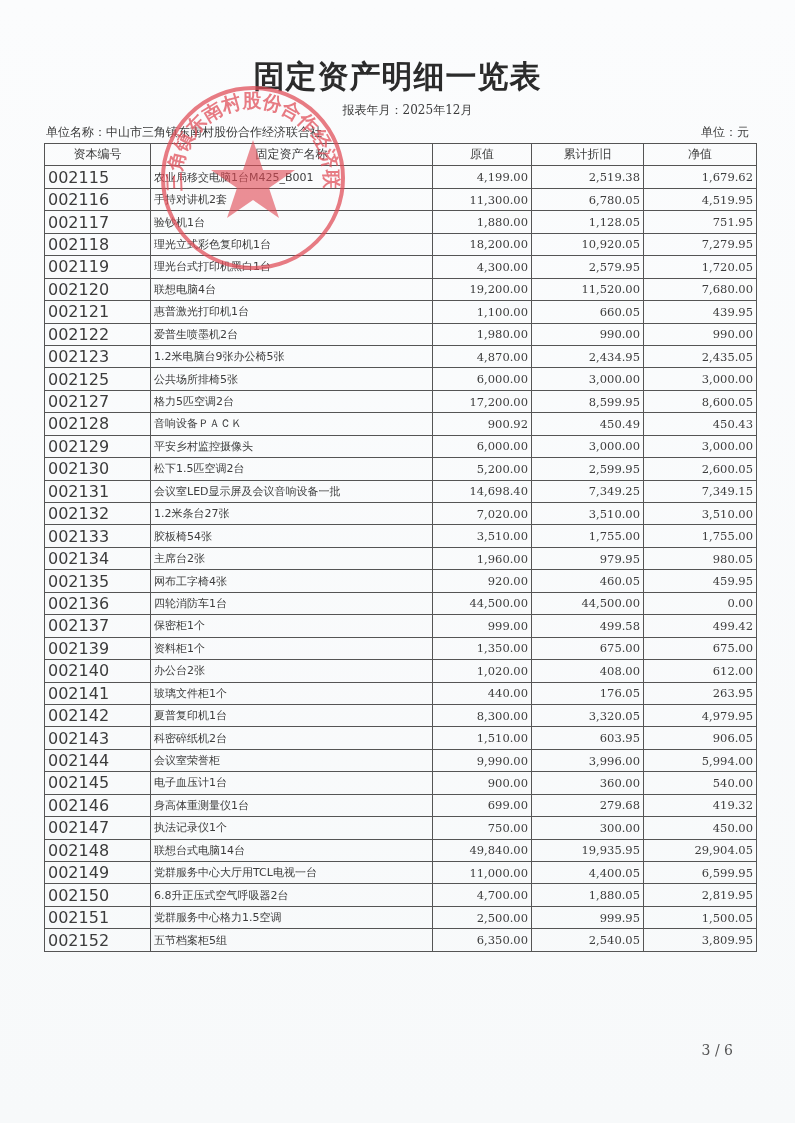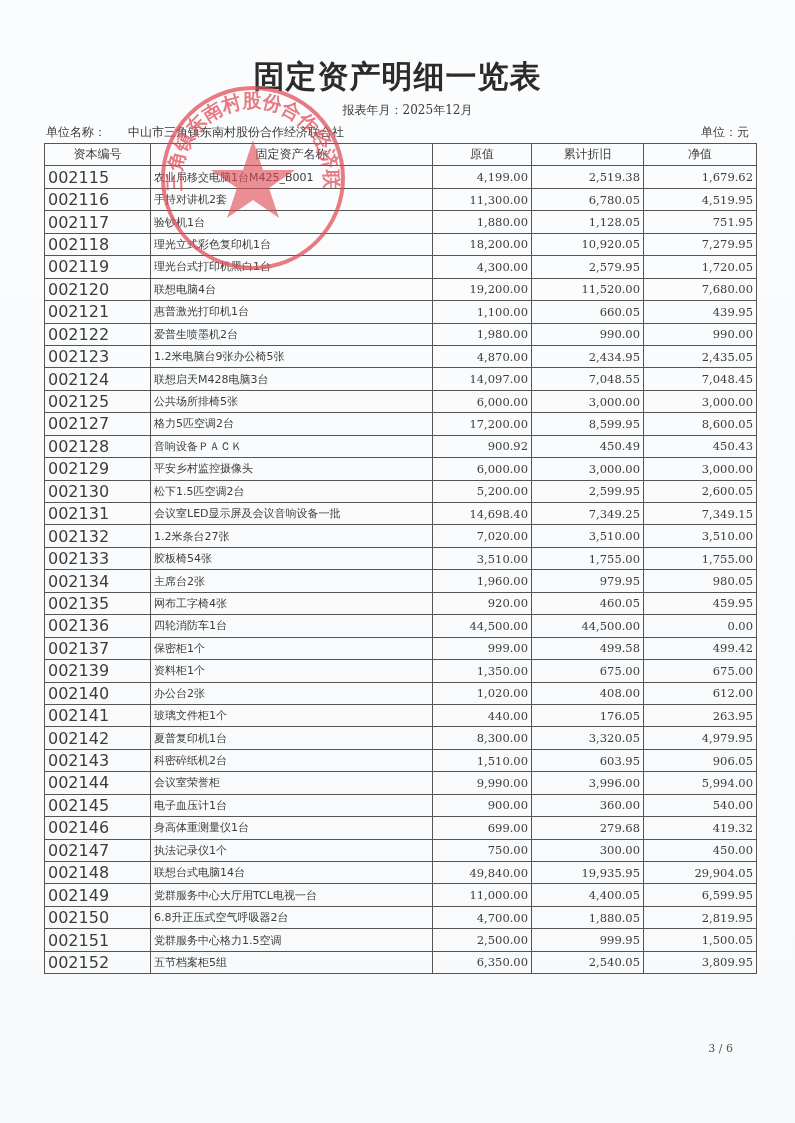--- a/index.html
+++ b/index.html
@@ -19,21 +19,21 @@
       color: #2b2b2b; letter-spacing: 1px;
     }
     .report-date {
       position: absolute; left: 0; width: 795px; top: 102px;
       text-align: center; font-size: 12px; color: #3b3b3b;
       padding-left: 10px;
     }
     .unit-name {
       position: absolute; left: 46px; top: 124px; font-size: 12px; color: #3b3b3b;
     }
-    .unit-name .lbl { margin-right: 22px; }
+    .unit-name .lbl { }
     .unit-currency {
       position: absolute; right: 46px; top: 124px; font-size: 12px; color: #3b3b3b;
     }
     table.assets {
       position: absolute; left: 44px; top: 143px;
       border-collapse: collapse; table-layout: fixed;
       width: 712px;
       font-size: 11.5px;
     }
     table.assets th, table.assets td {
@@ -45,21 +45,21 @@
     table.assets th {
       font-weight: normal; text-align: center; font-size: 12px;
       font-family: "DejaVu Sans", "Liberation Sans", sans-serif;
     }
     table.assets td.code { text-align: left; font-family: "DejaVu Sans", "Liberation Sans", sans-serif; font-size: 16px; }
     table.assets td.name { text-align: left; font-size: 11px; font-family: "DejaVu Sans", "Liberation Sans", sans-serif; }
     table.assets td.num { text-align: right; font-family: "DejaVu Serif", "Liberation Serif", serif; font-size: 11.5px; }
     col.c1 { width: 106px; } col.c2 { width: 282px; } col.c3 { width: 99px; }
     col.c4 { width: 112px; } col.c5 { width: 113px; }
     .page-num {
-      position: absolute; right: 62px; top: 1042px; font-size: 11px; color: #555;
+      position: absolute; right: 62px; top: 1042px; font-size: 14px; color: #555;
     }
     .stamp {
       position: absolute; left: 153px; top: 78px; width: 200px; height: 200px;
       pointer-events: none; opacity: 0.72;
     }
   </style>
 </head>
 <body>
 
 <div class="page-bg"></div>
@@ -147,27 +147,20 @@
         <td class="num">990.00</td>
       </tr>
       <tr>
         <td class="code">002123</td>
         <td class="name">1.2米电脑台9张办公椅5张</td>
         <td class="num">4,870.00</td>
         <td class="num">2,434.95</td>
         <td class="num">2,435.05</td>
       </tr>
       <tr>
-        <td class="code">002124</td>
-        <td class="name">联想启天M428电脑3台</td>
-        <td class="num">14,097.00</td>
-        <td class="num">7,048.55</td>
-        <td class="num">7,048.45</td>
-      </tr>
-      <tr>
         <td class="code">002125</td>
         <td class="name">公共场所排椅5张</td>
         <td class="num">6,000.00</td>
         <td class="num">3,000.00</td>
         <td class="num">3,000.00</td>
       </tr>
       <tr>
         <td class="code">002127</td>
         <td class="name">格力5匹空调2台</td>
         <td class="num">17,200.00</td>

